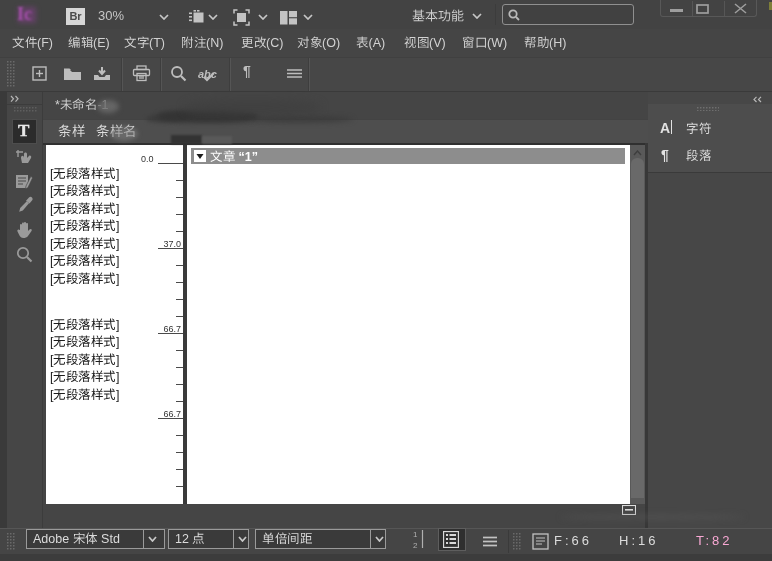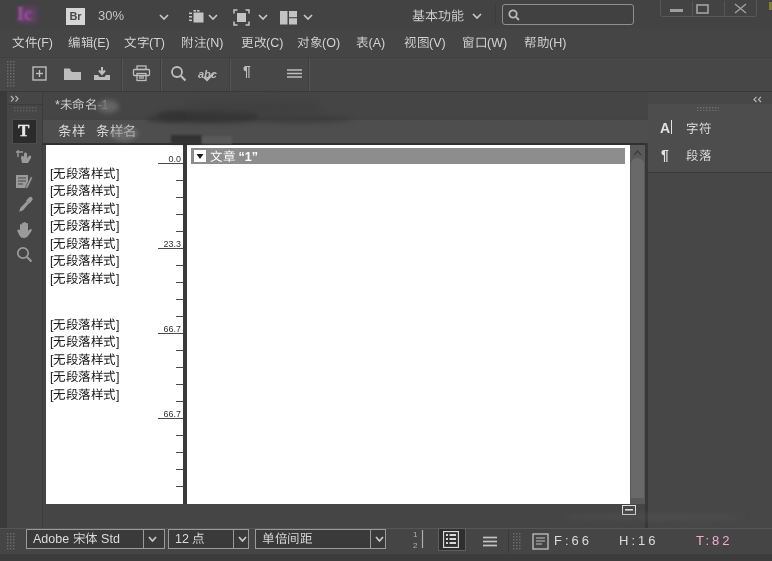--- a/index.html
+++ b/index.html
@@ -569,22 +569,22 @@
     <rect x="130" y="205" width="7" height="1" fill="#4a4a4a"></rect>
     <rect x="130" y="222" width="7" height="1" fill="#4a4a4a"></rect>
     <rect x="130" y="239" width="7" height="1" fill="#4a4a4a"></rect>
     <rect x="130" y="256" width="7" height="1" fill="#4a4a4a"></rect>
     <rect x="112" y="273" width="25" height="1" fill="#4a4a4a"></rect>
     <rect x="130" y="290" width="7" height="1" fill="#4a4a4a"></rect>
     <rect x="130" y="307" width="7" height="1" fill="#4a4a4a"></rect>
     <rect x="130" y="324" width="7" height="1" fill="#4a4a4a"></rect>
     <rect x="130" y="341" width="7" height="1" fill="#4a4a4a"></rect>
   </svg>
-<div class="abs" style="left:141px;top:155px;width:40px;text-align:right;color:#333;font-size:9px;line-height:9px">0.0</div>
-<div class="abs" style="left:141px;top:240px;width:40px;text-align:right;color:#333;font-size:9px;line-height:9px">23.3</div>
+<div class="abs" style="left:141px;top:155px;width:40px;color:#333;font-size:9px;line-height:9px">0.0</div>
+<div class="abs" style="left:141px;top:240px;width:40px;text-align:right;color:#333;font-size:9px;line-height:9px">37.0</div>
 <div class="abs" style="left:141px;top:325px;width:40px;text-align:right;color:#333;font-size:9px;line-height:9px">66.7</div>
 <div class="abs" style="left:141px;top:410px;width:40px;text-align:right;color:#333;font-size:9px;line-height:9px">66.7</div>
 <div class="abs" style="left:630px;top:145px;width:15px;height:359px;background:#595959"></div>
 <svg class="abs" style="left:633px;top:150px" width="9" height="6">
     <polyline points="1,5 4.5,1 8,5" stroke="#3e3e3e" stroke-width="1.4" fill="none"></polyline>
   </svg>
 <div class="abs" style="left:631px;top:158px;width:13px;height:340px;background:#696969;border-radius:6px 6px 0 0"></div>
 <div class="abs" style="left:645px;top:143px;width:3px;height:387px;background:#383838"></div>
 <div class="abs" style="left:43px;top:504px;width:602px;height:26px;background:#454545"></div>
 <svg class="abs" style="left:622px;top:505px" width="14" height="10">

